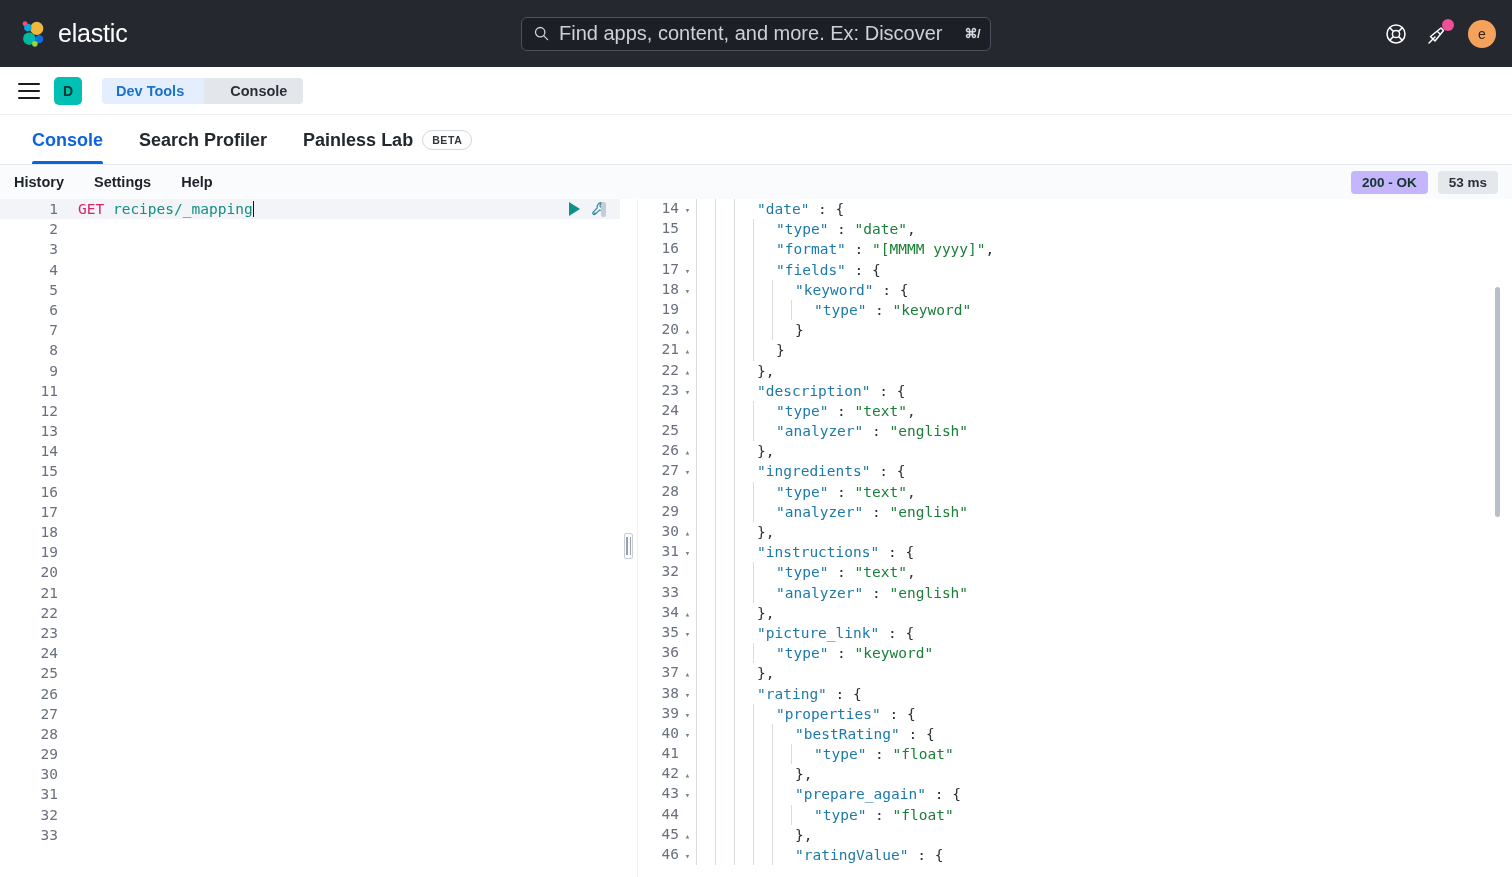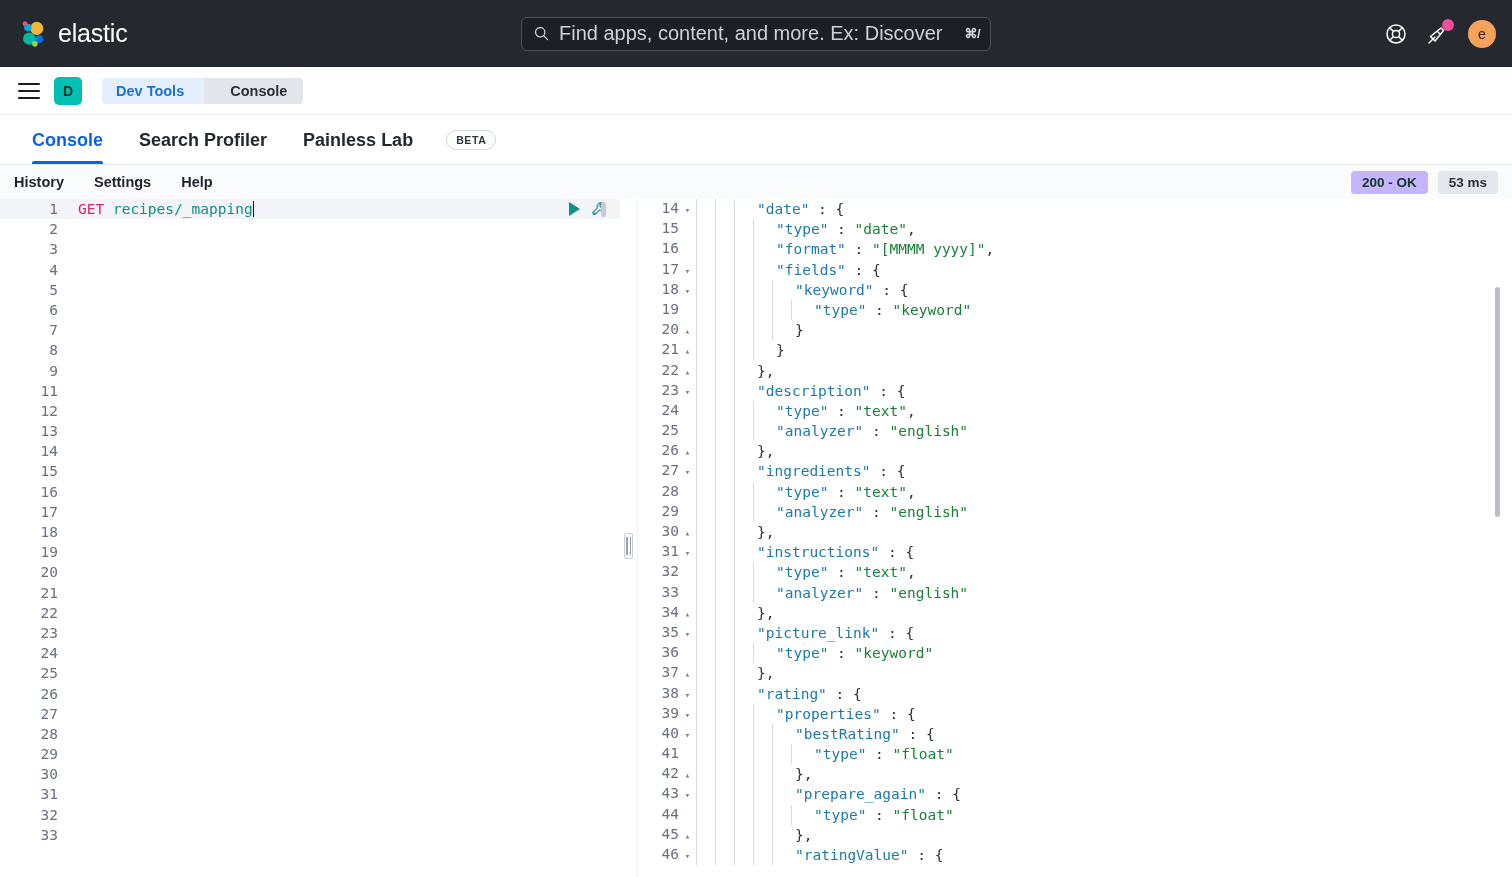--- a/index.html
+++ b/index.html
@@ -128,21 +128,20 @@
   .tab.active::after {
     content: ""; position: absolute; left: 18px; right: 18px; bottom: 0;
     height: 3px; background: #0b64dd; border-radius: 2px 2px 0 0;
   }
   .beta-badge {
     font-size: 10.5px; font-weight: bold; letter-spacing: 0.6px;
     color: #32373e;
     border: 1px solid #d2d6dd; border-radius: 11px;
     padding: 3px 9px;
     background: #fdfdfd;
-    margin-left: 24px;
   }
 
   
   .console-toolbar {
     height: 34px; width: 100%;
     background: #fafbfd;
     display: flex; align-items: center;
     padding: 0 14px 0 14px;
     position: relative;
   }

